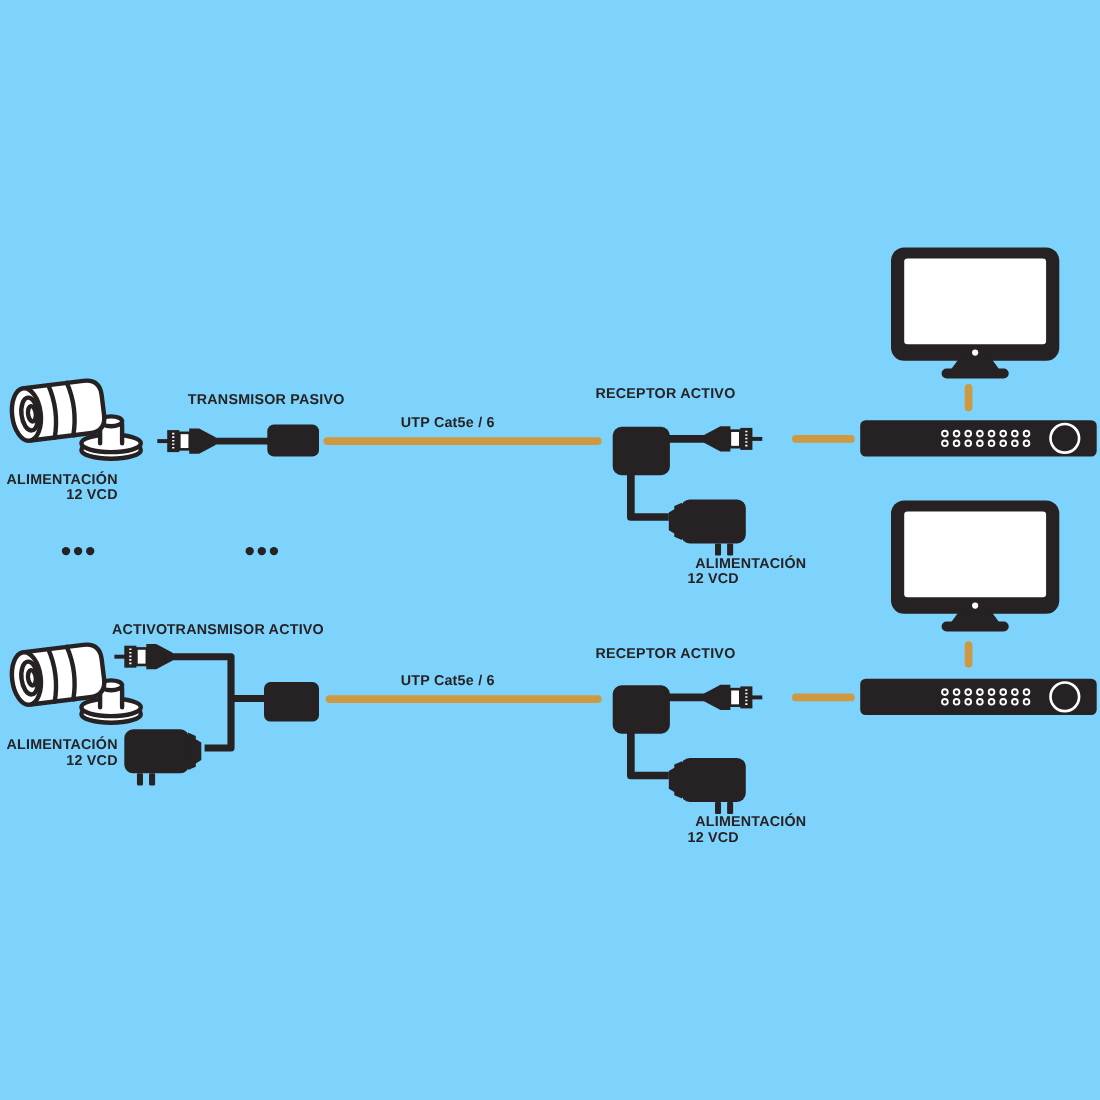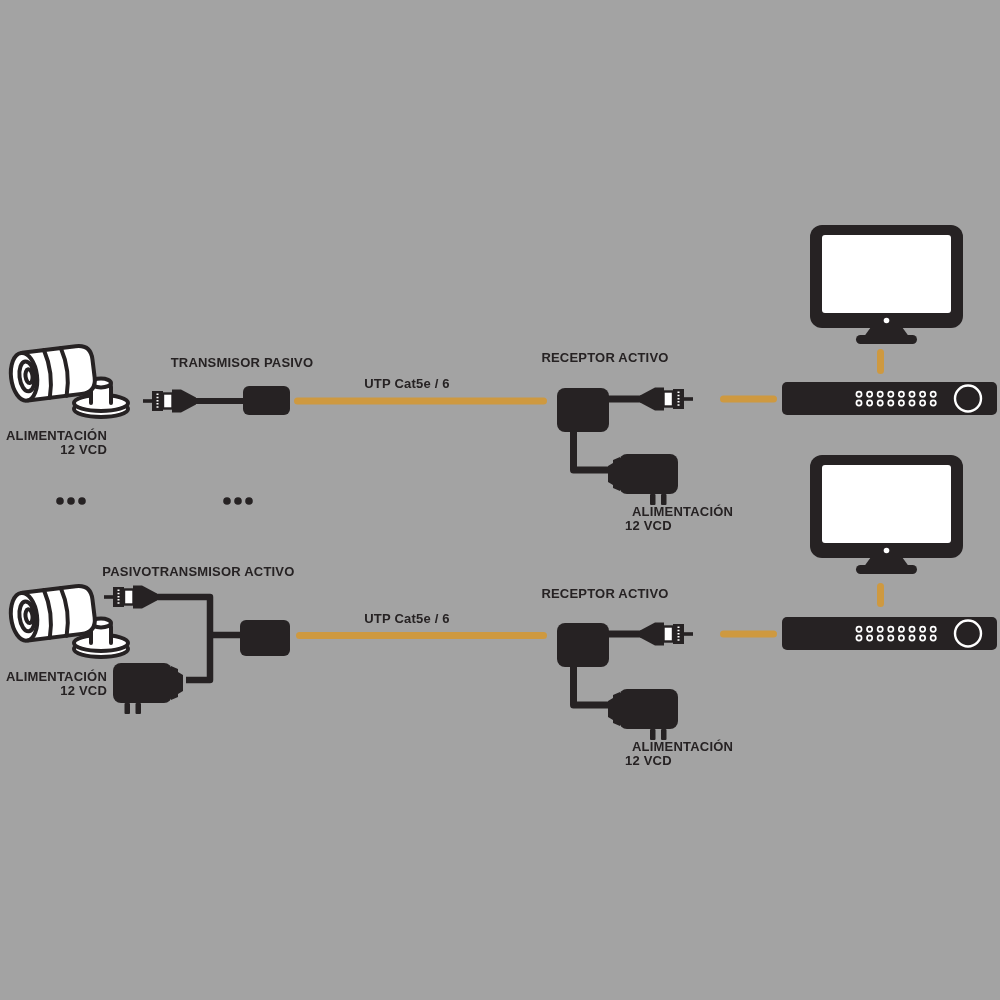--- a/index.html
+++ b/index.html
@@ -1,17 +1,17 @@
 <!DOCTYPE html>
 <html><head>
 <meta charset="utf-8">
 <style>
   html,body{margin:0;padding:0;background:#ffffff;}
   .canvas{
-    position:relative;width:1000px;height:1000px;background:#a3a3a3;
+    position:relative;width:1000px;height:1000px;background:#7dd3fc;
     font-family:"Liberation Sans",sans-serif;overflow:hidden;
   }
   .overlay{position:absolute;left:0;top:0;}
   .lbl{
     position:absolute;font-weight:700;font-size:13px;line-height:14px;
     letter-spacing:.2px;color:#262223;white-space:nowrap;
   }
   .ctr{transform:translateX(-50%);}
   .rt{text-align:right;}
   .indent1{padding-left:7px;}
@@ -133,21 +133,21 @@
   <div class="lbl ctr" style="left:605px;top:351px;">RECEPTOR ACTIVO</div>
   <div class="lbl rt" style="right:893px;top:429px;">
     <div>ALIMENTACIÓN</div>
     <div>12 VCD</div>
   </div>
   <div class="lbl" style="left:625px;top:505px;">
     <div class="indent1">ALIMENTACIÓN</div>
     <div>12 VCD</div>
   </div>
 
-  <div class="lbl ctr" style="left:127px;top:565px;">PASIVO</div>
+  <div class="lbl ctr" style="left:127px;top:565px;">ACTIVO</div>
   <div class="lbl ctr" style="left:223px;top:565px;">TRANSMISOR ACTIVO</div>
   <div class="lbl ctr" style="left:407px;top:612px;">UTP Cat5e / 6</div>
   <div class="lbl ctr" style="left:605px;top:587px;">RECEPTOR ACTIVO</div>
   <div class="lbl rt" style="right:893px;top:670px;">
     <div>ALIMENTACIÓN</div>
     <div>12 VCD</div>
   </div>
   <div class="lbl" style="left:625px;top:740px;">
     <div class="indent1">ALIMENTACIÓN</div>
     <div>12 VCD</div>

